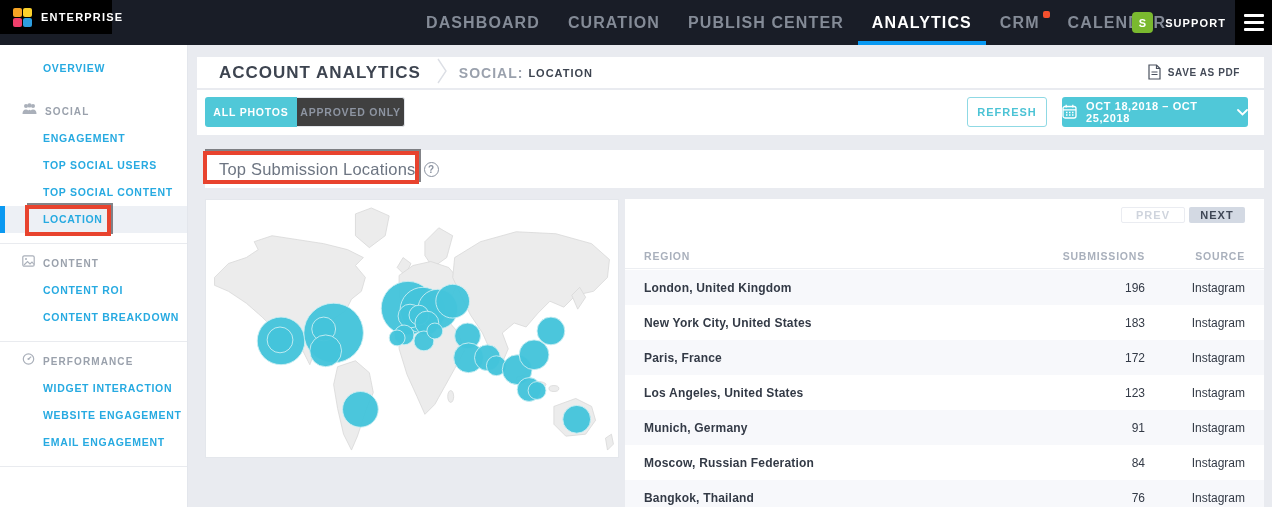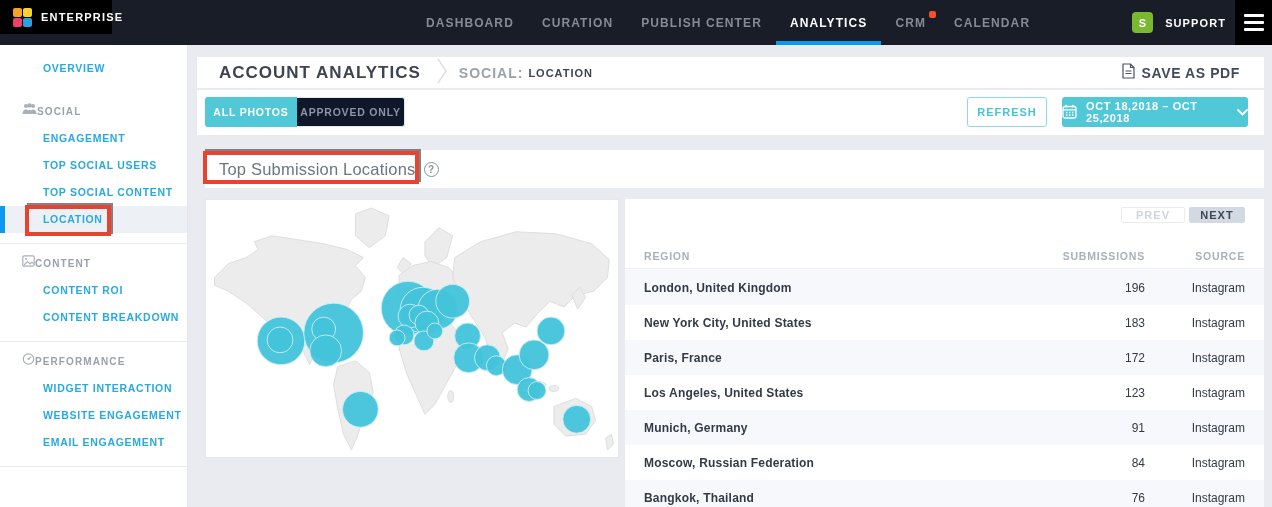--- a/index.html
+++ b/index.html
@@ -9,60 +9,60 @@
   
   .topbar{position:absolute;top:0;left:0;width:1272px;height:45px;background:#191d27;z-index:5;}
   .brand{position:absolute;left:0;top:0;width:112px;height:34px;background:#000;
     display:flex;align-items:center;gap:9px;padding-left:13px;}
   .logo{width:19px;height:19px;display:grid;grid-template-columns:9px 9px;grid-template-rows:9px 9px;gap:1px;}
   .logo span{border-radius:2px;display:block;}
   .lg1{background:#f6a324;}.lg2{background:#fcd12c;}.lg3{background:#ef3f6b;}.lg4{background:#2d9ee0;}
   .brand-name{color:#fff;font-size:11px;font-weight:bold;letter-spacing:1.2px;}
   .main-nav{position:absolute;left:412px;top:0;height:45px;display:flex;align-items:stretch;}
   .nav-item{position:relative;display:flex;align-items:center;padding:0 14px;color:#848b97;
-    font-size:12px;font-weight:bold;letter-spacing:1.1px;cursor:pointer;}
+    font-size:16px;font-weight:bold;letter-spacing:1.1px;cursor:pointer;}
   .nav-item.active{color:#fff;}
   .nav-item.active::after{content:"";position:absolute;left:0;right:0;bottom:0;height:4px;background:#0999f2;}
   .nav-dot{position:absolute;top:11px;right:4px;width:7px;height:7px;border-radius:2px;background:#f4502e;}
   .avatar{position:absolute;right:119px;top:12px;width:21px;height:21px;background:#7ab92f;border-radius:4px;
     color:#fff;font-size:11px;font-weight:bold;display:flex;align-items:center;justify-content:center;cursor:pointer;}
   .support{position:absolute;right:46px;top:0;height:45px;display:flex;align-items:center;
     color:#fff;font-size:11px;font-weight:bold;letter-spacing:1.1px;cursor:pointer;}
   .hamburger{position:absolute;right:0;top:0;width:37px;height:45px;background:#000;
     display:flex;flex-direction:column;align-items:center;justify-content:center;gap:4px;cursor:pointer;}
   .hamburger i{display:block;width:20px;height:3px;background:#fff;border-radius:1px;}
 
   
   .sidebar{position:absolute;left:0;top:45px;width:188px;height:462px;background:#fff;
     border-right:1px solid #e3e6ec;padding-top:10px;z-index:2;}
   .side-item{position:relative;height:27px;line-height:27px;padding-left:43px;
     color:#27aae1;font-size:10.5px;font-weight:bold;letter-spacing:0.7px;cursor:pointer;white-space:nowrap;}
   .side-item.active{background:#edf0f5;color:#27aae1;}
   .side-item.active::before{content:"";position:absolute;left:0;top:0;bottom:0;width:5px;background:#0b99f1;}
   .side-header{height:27px;line-height:27px;padding-left:22px;margin-top:16px;color:#9aa1ac;
-    font-size:10px;font-weight:bold;letter-spacing:1.1px;display:flex;align-items:center;}
+    font-size:10px;font-weight:bold;letter-spacing:1.1px;display:flex;align-items:center;gap:8px;}
   .side-header svg{flex:0 0 auto;}
   .side-div{border-top:1px solid #e9ebef;margin:10px 0 6px 0;}
 
   
   .band-bc{position:absolute;left:197px;top:57px;width:1067px;height:31px;background:#fff;
     display:flex;align-items:center;padding:0 24px 0 22px;}
   .bc-first{color:#3d4450;font-size:17px;font-weight:bold;letter-spacing:1px;cursor:pointer;}
   .bc-sep{margin:0 12px 0 16px;}
   .bc-prefix{color:#9aa1ad;font-size:14px;font-weight:bold;letter-spacing:1px;}
   .bc-second{color:#3d4450;font-size:11px;font-weight:bold;letter-spacing:1px;margin-left:5px;}
   .save-pdf{margin-left:auto;display:flex;align-items:center;gap:7px;color:#444b58;
-    font-size:14px;font-weight:bold;letter-spacing:0.6px;cursor:pointer;}
+    font-size:10px;font-weight:bold;letter-spacing:0.6px;cursor:pointer;}
 
   .band-filter{position:absolute;left:197px;top:90px;width:1067px;height:45px;background:#fff;}
   .toggle{position:absolute;left:8px;top:7px;display:flex;height:30px;}
   .tg-btn{display:flex;align-items:center;justify-content:center;font-size:10.5px;font-weight:bold;
     letter-spacing:0.8px;cursor:pointer;}
   .tg-on{width:92px;background:#50c8d8;color:#fff;border-radius:3px 0 0 3px;}
-  .tg-off{width:108px;background:#0f172a;color:#8d94a1;border:1px solid #e2e5ea;border-left:none;border-radius:0 3px 3px 0;}
+  .tg-off{width:108px;background:#404040;color:#8d94a1;border:1px solid #e2e5ea;border-left:none;border-radius:0 3px 3px 0;}
   .refresh{position:absolute;right:217px;top:7px;width:80px;height:30px;background:#fff;
     border:1px solid #8fd9e4;border-radius:3px;color:#4cc3d5;font-size:11px;font-weight:bold;
     letter-spacing:1px;display:flex;align-items:center;justify-content:center;cursor:pointer;}
   .datebtn{position:absolute;right:16px;top:7px;width:186px;height:30px;background:#50c8d8;border-radius:3px;
     color:#fff;font-size:11px;font-weight:bold;letter-spacing:0.6px;
     display:flex;align-items:center;justify-content:center;gap:9px;cursor:pointer;}
 
   .card-title{position:absolute;left:205px;top:150px;width:1059px;height:38px;background:#fff;
     display:flex;align-items:center;padding-left:14px;}
   .sec-title{color:#6d7582;font-size:16.5px;letter-spacing:0.2px;}

